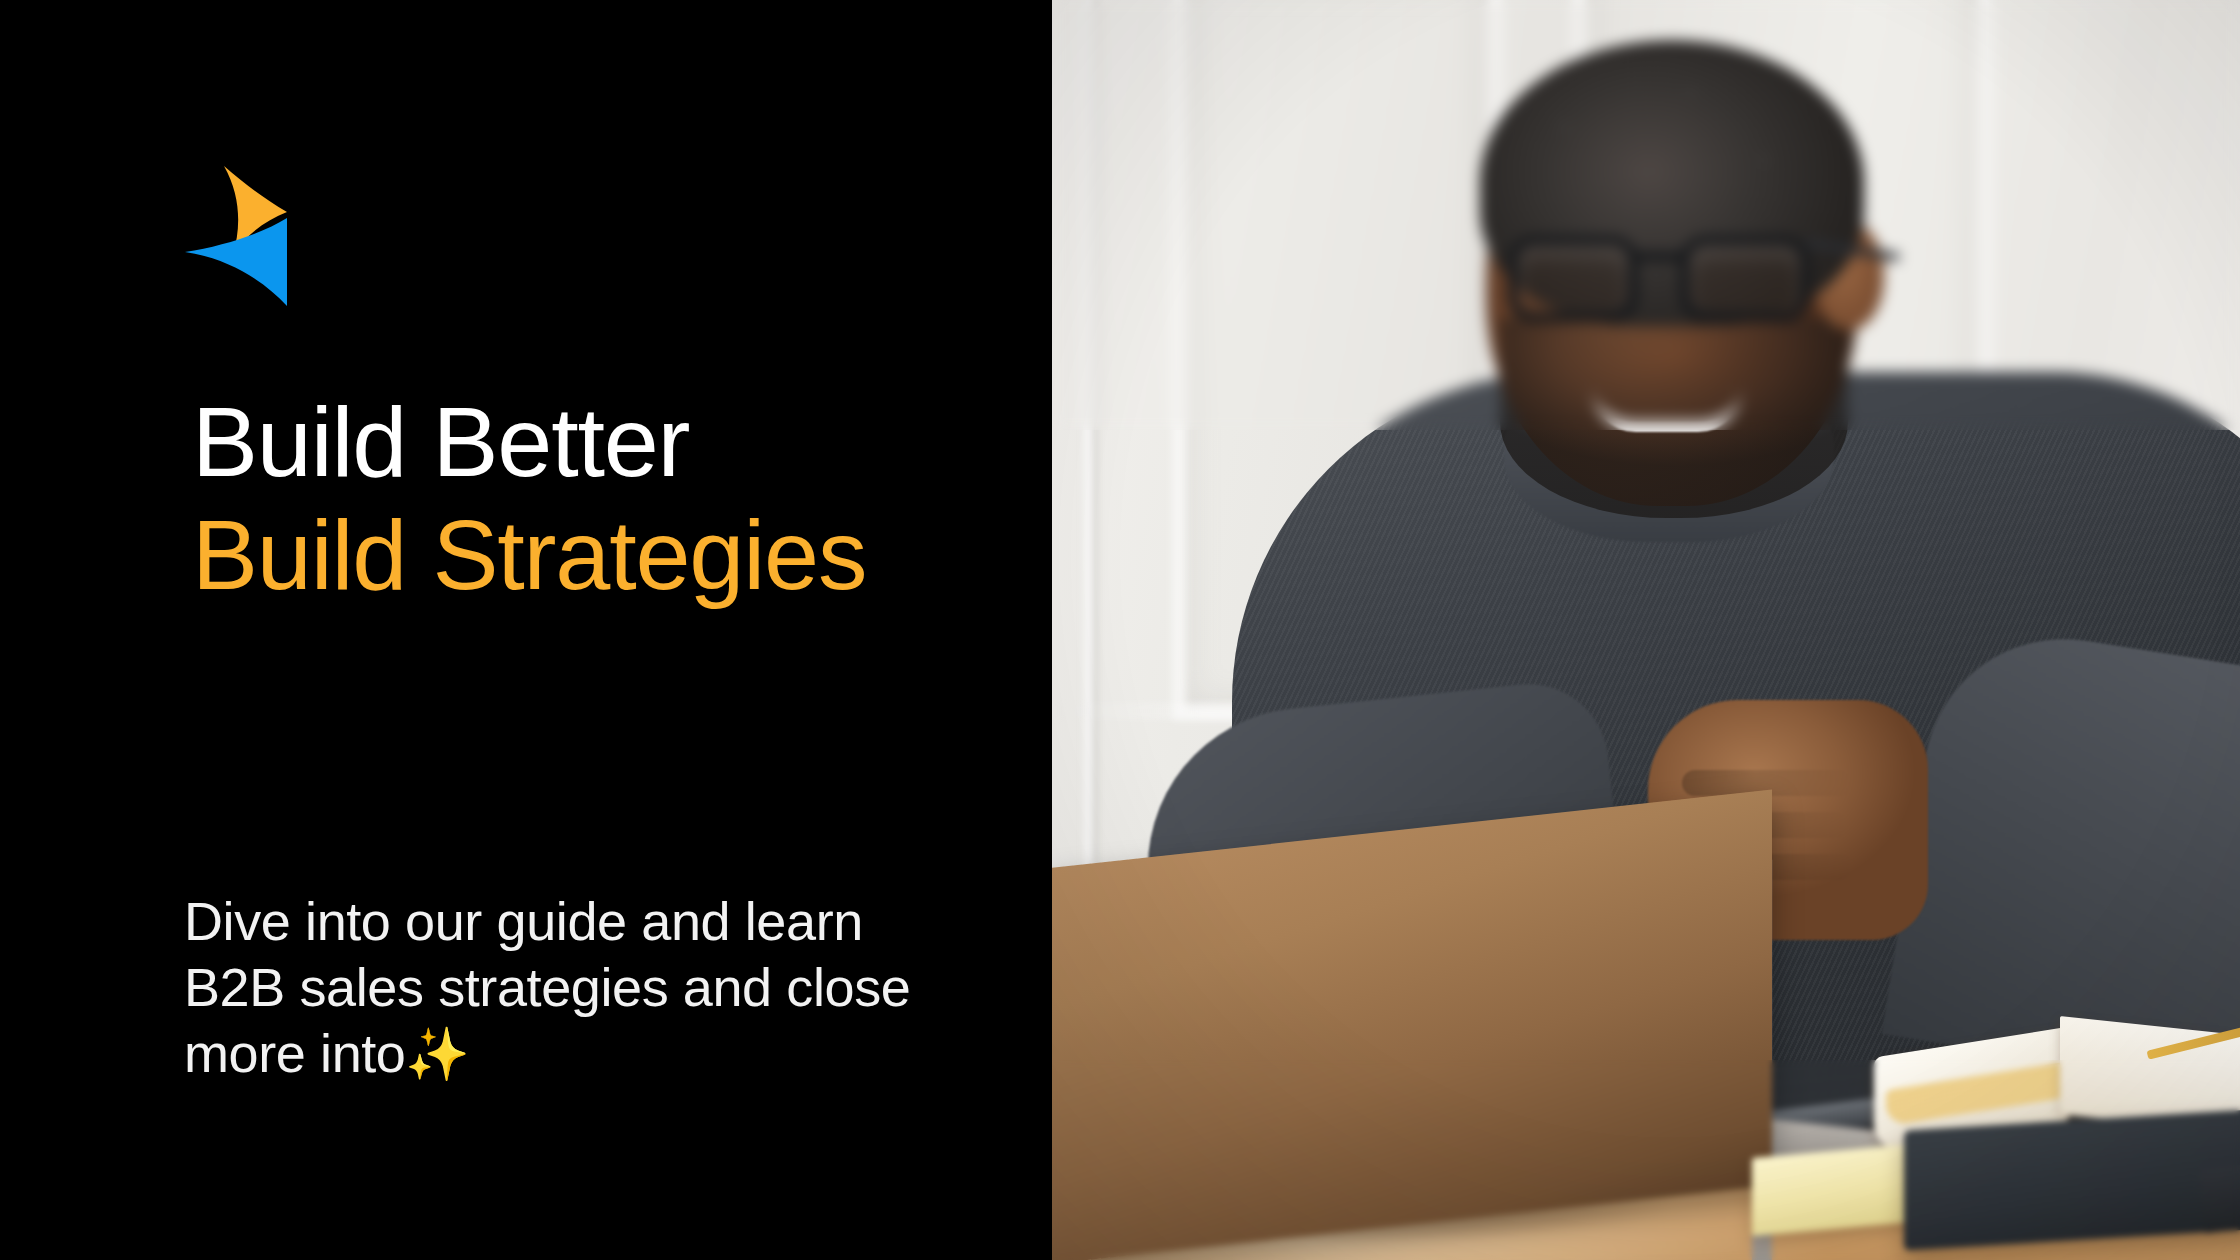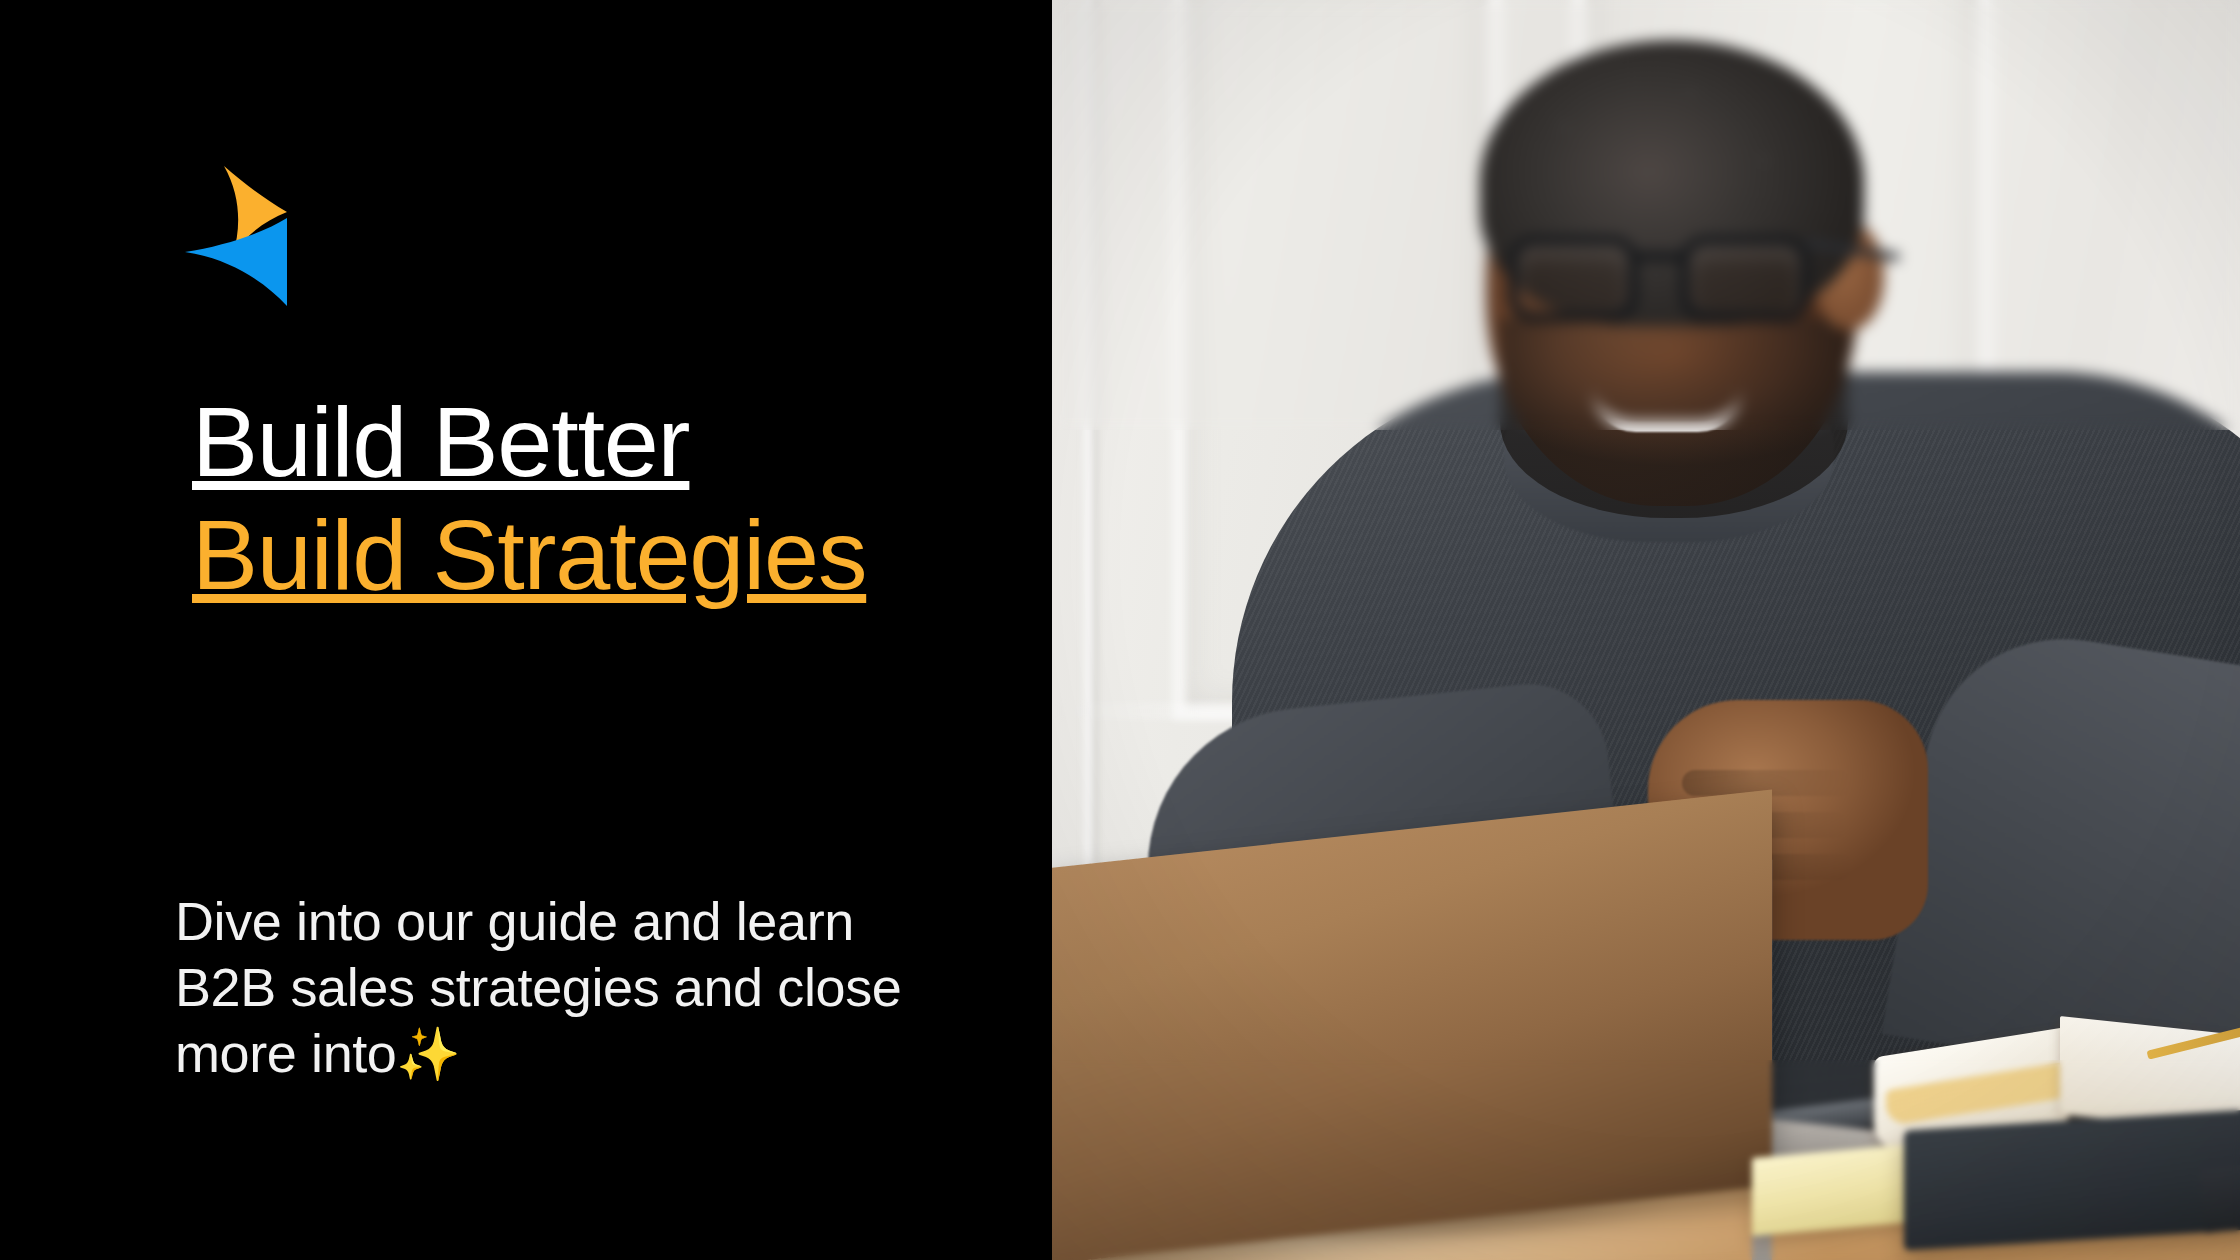--- a/index.html
+++ b/index.html
@@ -14,25 +14,25 @@
     background:#000000; z-index:5;
   }
 
   #logo-mark { position:absolute; left:183px; top:158px; width:110px; height:150px; }
 
   #headline {
     position:absolute; left:192px; top:385px; width:830px;
     font-size:99px; line-height:113px; font-weight:300;
     letter-spacing:-1.2px; color:#ffffff;
   }
-  .hl-line { display:block; white-space:nowrap;text-decoration:underline; }
+  .hl-line { display:block; white-space:nowrap; }
   .hl-accent { color:#FBB02E; }
 
   #subheading {
-    position:absolute; left:175px; top:888px; width:830px;
+    position:absolute; left:184px; top:888px; width:830px;
     font-size:54px; line-height:66px; font-weight:300;
     letter-spacing:-0.4px; color:#f2f2f2;
   }
   .sub-line { display:block; white-space:nowrap; }
   .sparkle { color:#F7D154; font-size:52px; }
 
   
   #photo {
     position:absolute; left:1052px; top:0; width:1188px; height:1260px;
     overflow:hidden;

